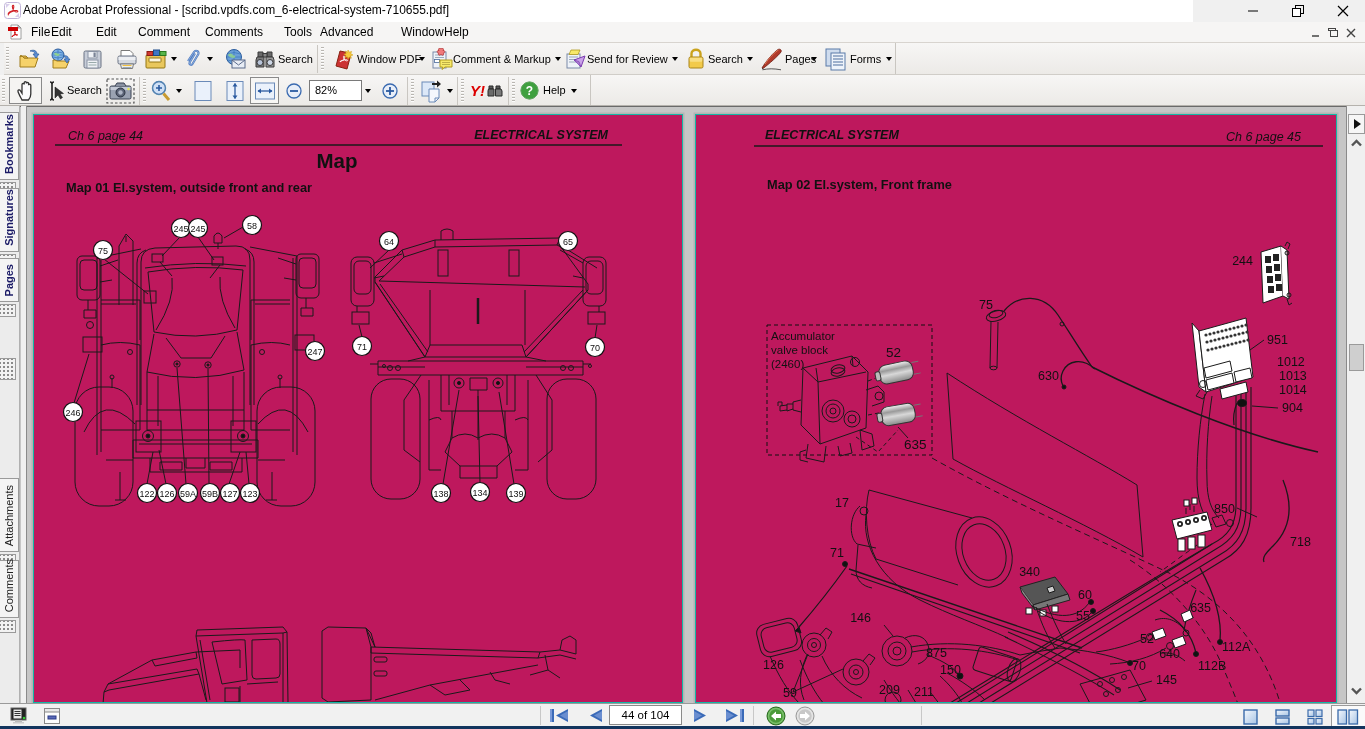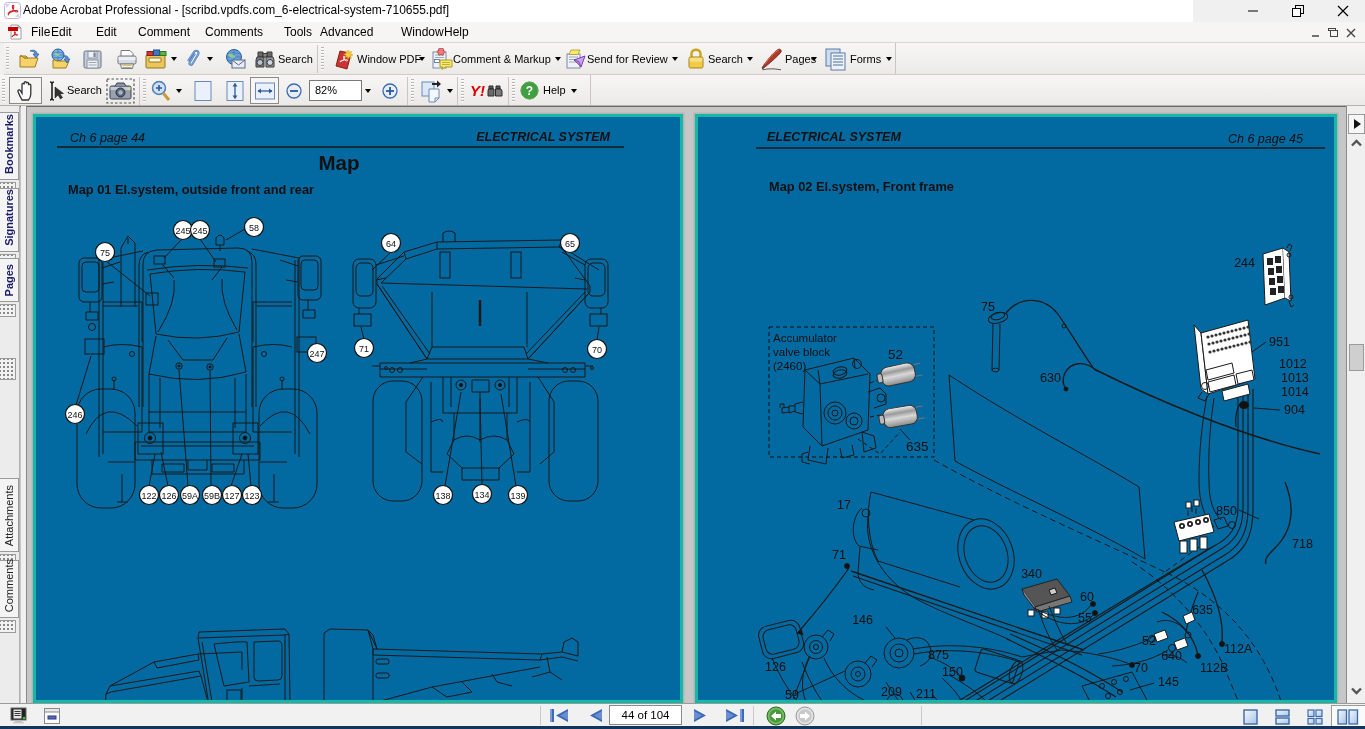--- a/index.html
+++ b/index.html
@@ -21,21 +21,21 @@
 .tsep { width:1px; background:#c9c6c1; }
 .tlabel { position:absolute; font-size:11px; color:#000; white-space:nowrap; }
 .darr { position:absolute; width:0; height:0; border-left:3.5px solid transparent; border-right:3.5px solid transparent; border-top:4px solid #000; }
 
 #docarea { left:0; top:106px; width:1365px; height:597px; background:#c6c6c6; border-top:1.5px solid #6a6a6a; overflow:hidden; }
 #tabstrip { left:0; top:106px; width:20px; height:597px; background:#ececec; border-right:1px solid #b0b0b0; }
 .navtab { position:absolute; left:0px; width:19px; background:#f4f4f4; border:1px solid #9a9a9a; border-left:none; }
 .navtab span { position:absolute; left:3px; bottom:5px; writing-mode:vertical-rl; transform:rotate(180deg); font-size:11px; font-weight:bold; color:#1a1a66; letter-spacing:0px; }
 .tgrip { position:absolute; left:0px; width:16px; height:13px; background:#f2f2f2; border:1px solid #9a9a9a; border-left:none; background-image:radial-gradient(#8a8a8a 0.9px, transparent 1px); background-size:4px 4px; background-position:2px 2px; }
 #panelstrip { left:21px; top:106px; width:6px; height:597px; background:#f0f0f0; border-right:1px solid #8a8a8a; }
-.page { background:#0369a1; border:3px solid #14b8a6; box-shadow:0 0 0 1.5px #b4b4b4; overflow:hidden; }
+.page { background:#be185d; border:1px solid #14b8a6; box-shadow:0 0 0 1.5px #b4b4b4; overflow:hidden; }
 #page1 { left:33px; top:114px; width:650px; height:589px; }
 #page2 { left:695px; top:114px; width:642px; height:589px; }
 
 #vscroll { left:1346px; top:106px; width:19px; height:597px; background:#f0f0f0; border-left:1px solid #8a8a8a; }
 
 #statusbar { left:0; top:703px; width:1365px; height:23px; background:#f1f1f1; border-top:1px solid #9a9a9a; }
 #navyline { left:0; top:726px; width:1365px; height:3px; background:#12355e; }
 </style>
 </head>
 <body>

